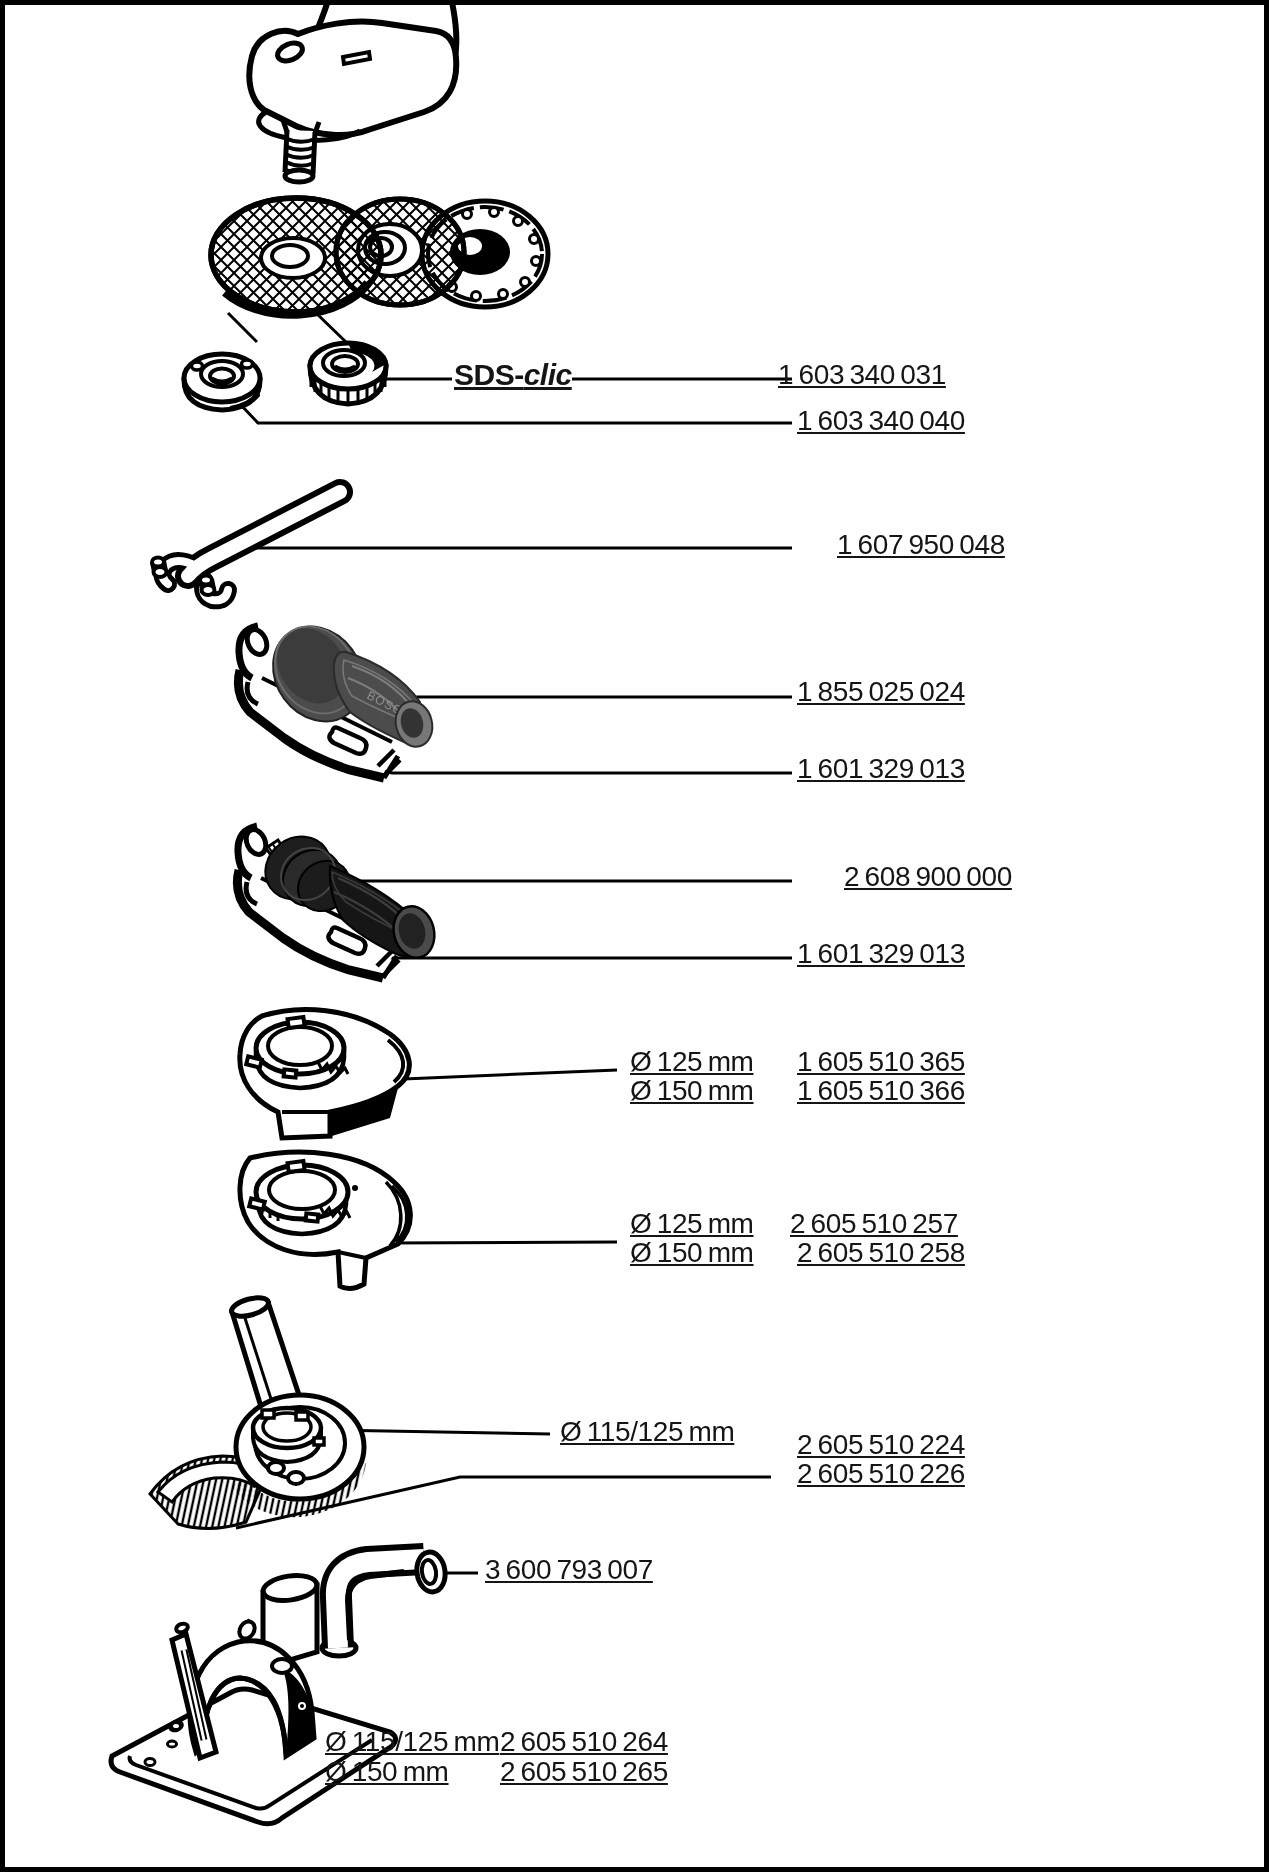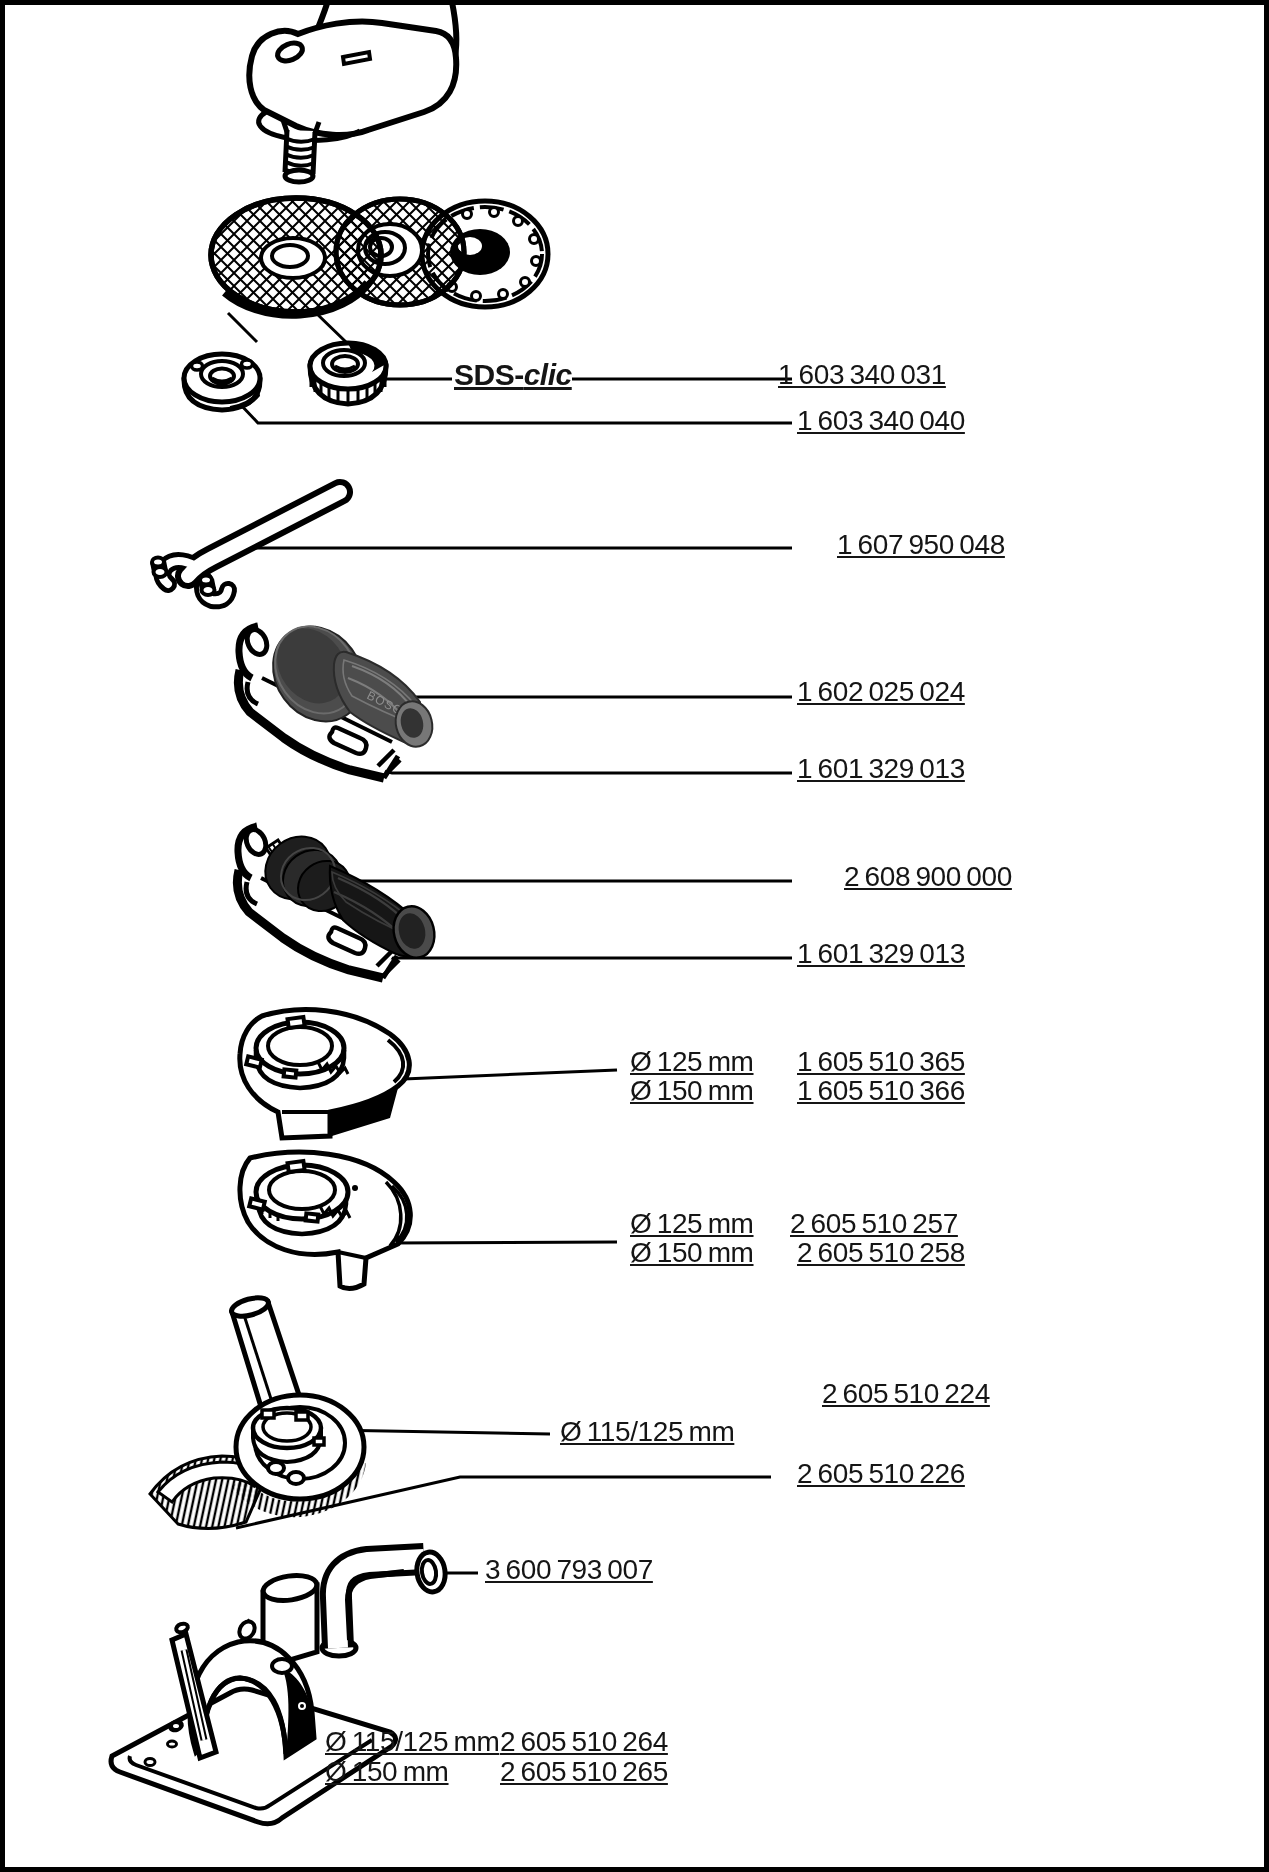--- a/index.html
+++ b/index.html
@@ -256,37 +256,37 @@
     <circle cx="302" cy="1706" r="6" fill="#fff" stroke="#000" stroke-width="4"></circle>
     <circle cx="302" cy="1706" r="2" fill="#000"></circle>
   </g>
 </svg>
 
 <div class="txt brandlbl" style="left:454px; top:360px;"><span>SDS-</span><span class="script">clic</span></div>
 
 <div class="txt" style="left:778px; top:361px;">1 603 340 031</div>
 <div class="txt" style="left:797px; top:407px;">1 603 340 040</div>
 <div class="txt" style="left:797px; top:531px;margin-left:40px;">1 607 950 048</div>
-<div class="txt" style="left:797px; top:678px;">1 602 025 024</div>
+<div class="txt" style="left:797px; top:678px;">1 855 025 024</div>
 <div class="txt" style="left:797px; top:755px;">1 601 329 013</div>
 <div class="txt" style="left:797px; top:863px;margin-left:47px;">2 608 900 000</div>
 <div class="txt" style="left:797px; top:940px;">1 601 329 013</div>
 
 <div class="txt" style="left:630px; top:1048px;">Ø 125 mm</div>
 <div class="txt" style="left:797px; top:1048px;">1 605 510 365</div>
 <div class="txt" style="left:630px; top:1077px;">Ø 150 mm</div>
 <div class="txt" style="left:797px; top:1077px;">1 605 510 366</div>
 
 <div class="txt" style="left:630px; top:1210px;">Ø 125 mm</div>
 <div class="txt" style="left:790px; top:1210px;">2 605 510 257</div>
 <div class="txt" style="left:630px; top:1239px;">Ø 150 mm</div>
 <div class="txt" style="left:797px; top:1239px;">2 605 510 258</div>
 
 <div class="txt" style="left:560px; top:1418px;">Ø 115/125 mm</div>
-<div class="txt" style="left:797px; top:1380px;margin-left:25px;">2 605 510 224</div>
+<div class="txt" style="left:797px; top:1431px;">2 605 510 224</div>
 <div class="txt" style="left:797px; top:1460px;">2 605 510 226</div>
 
 <div class="txt" style="left:485px; top:1556px;">3 600 793 007</div>
 
 <div class="txt" style="left:325px; top:1728px;">Ø 115/125 mm</div>
 <div class="txt" style="left:500px; top:1728px;">2 605 510 264</div>
 <div class="txt" style="left:325px; top:1758px;">Ø 150 mm</div>
 <div class="txt" style="left:500px; top:1758px;">2 605 510 265</div>
 
 </body></html>

